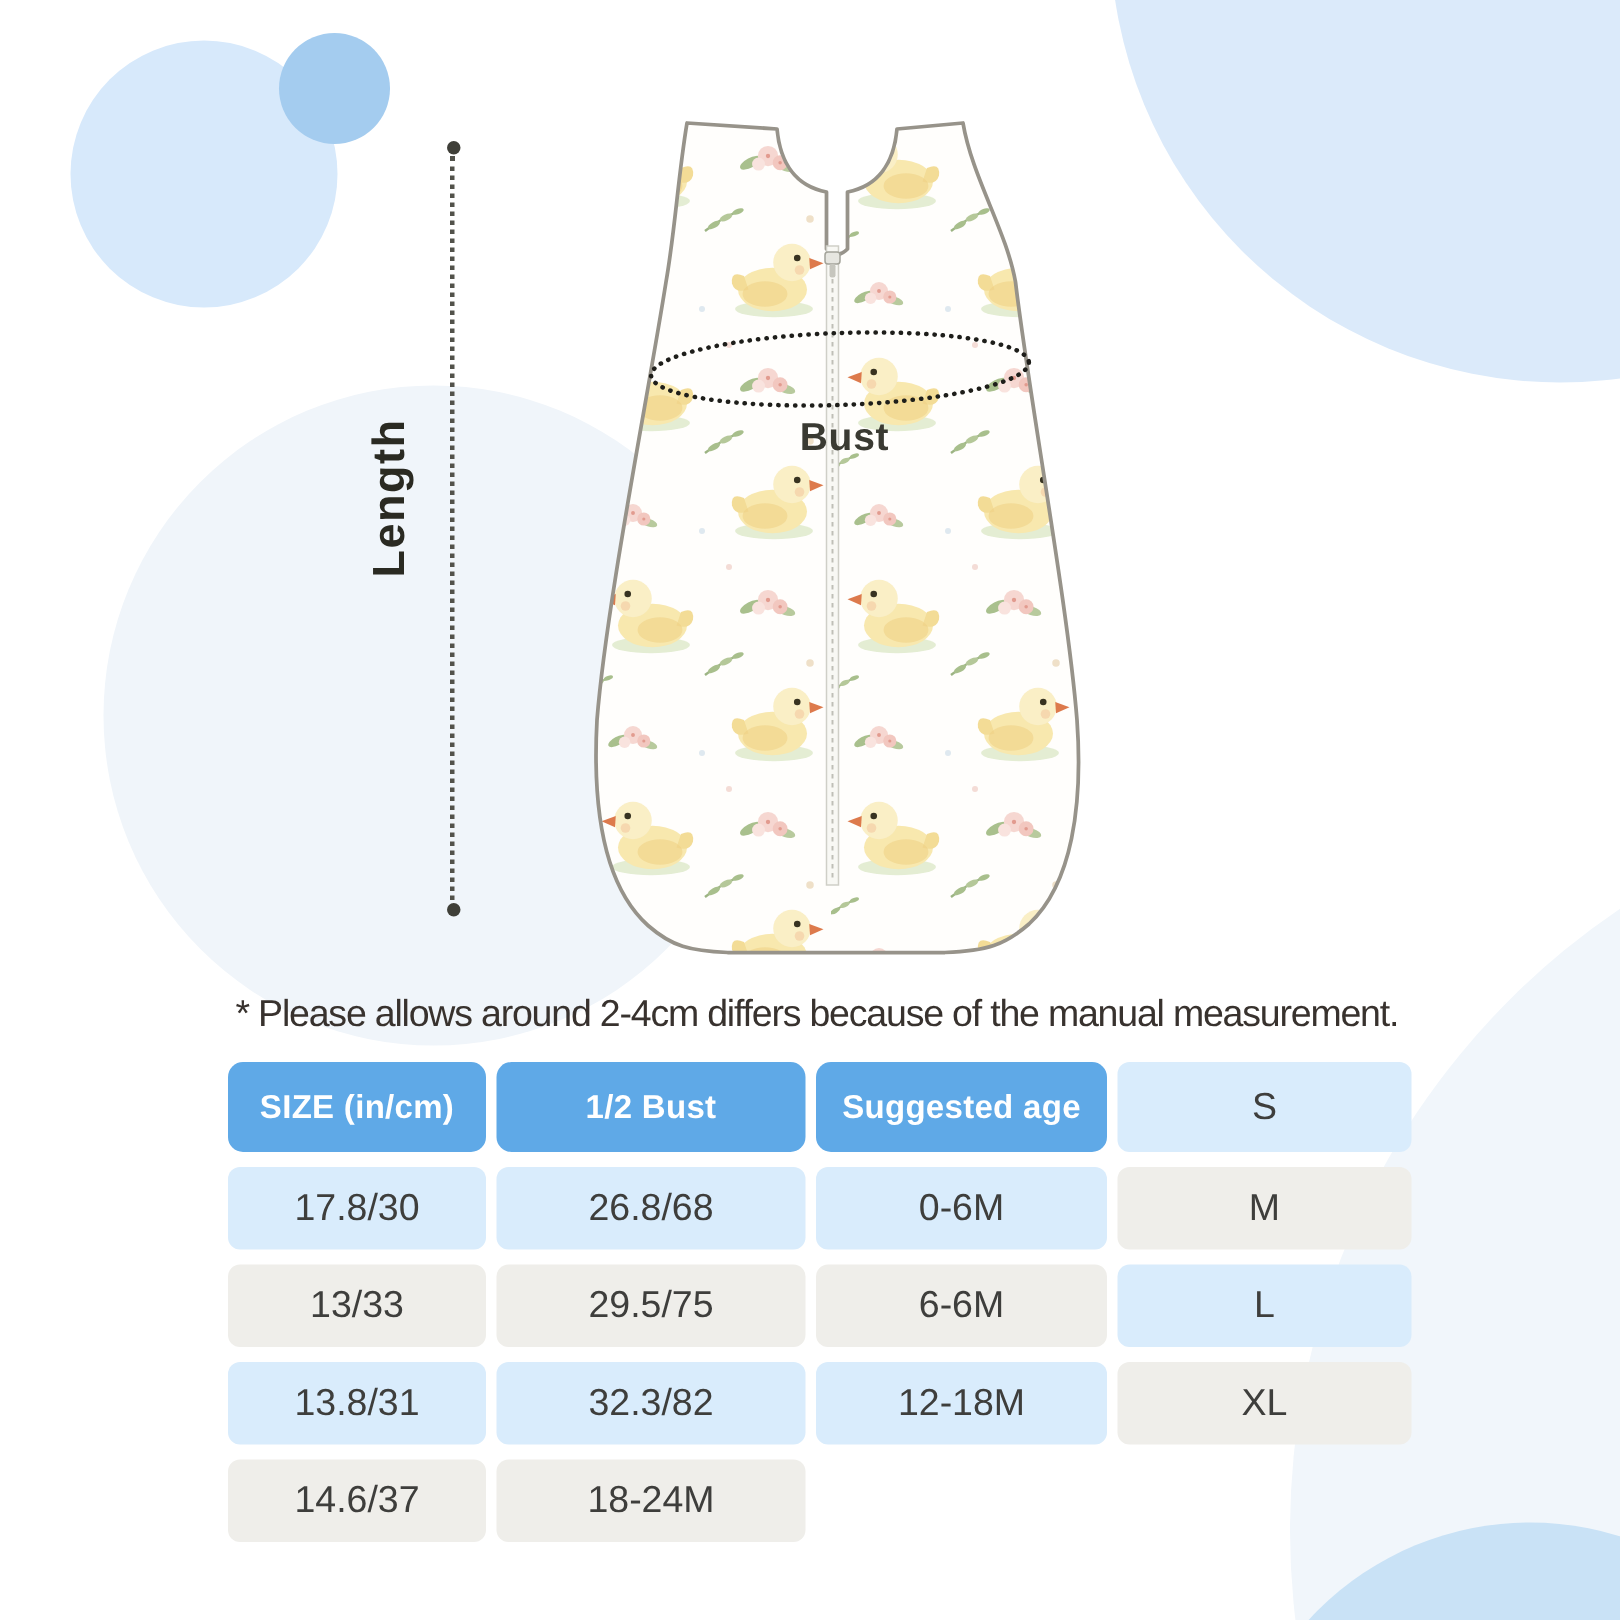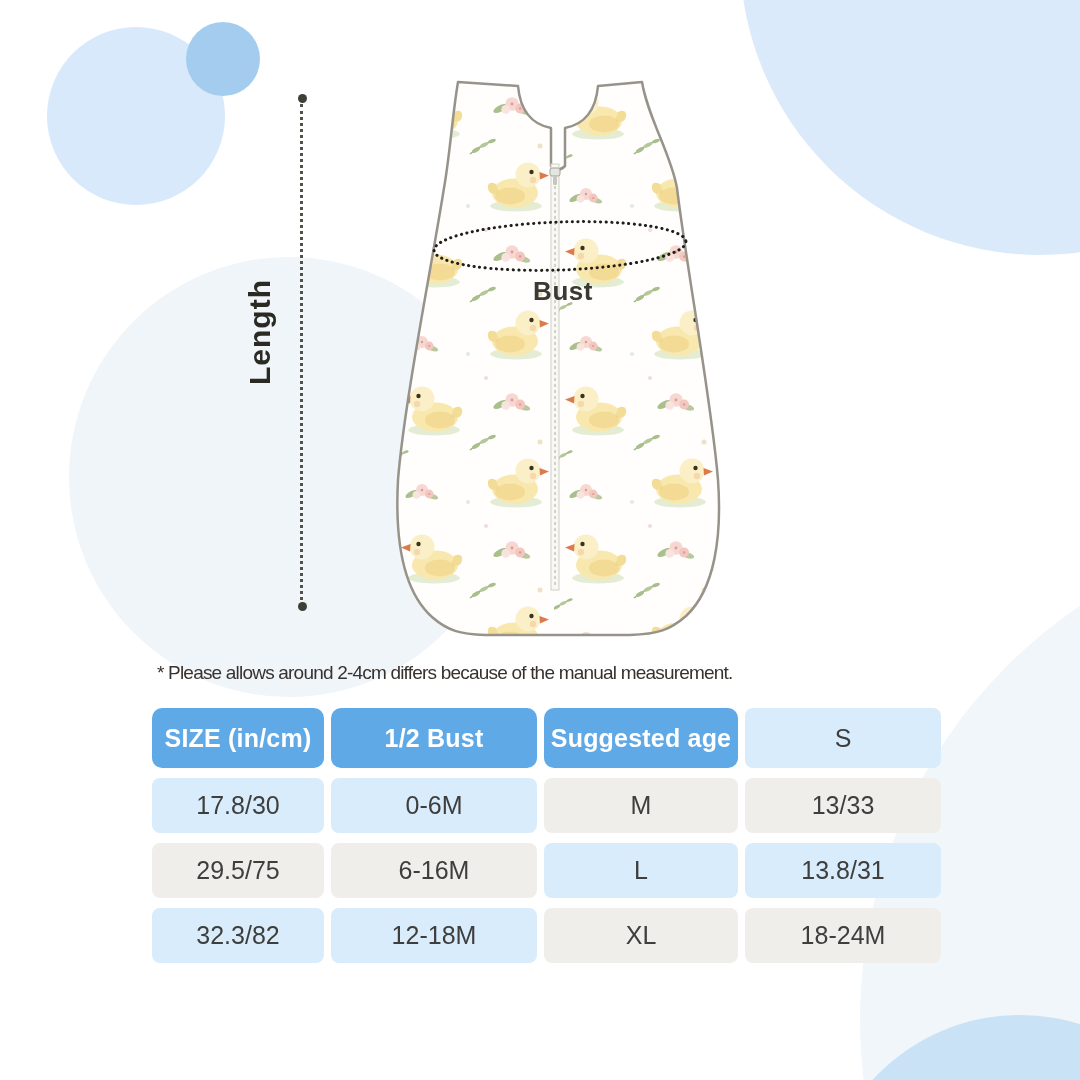--- a/index.html
+++ b/index.html
@@ -25,27 +25,27 @@
   .len-label{position:absolute;left:243px;top:252px;height:160px;z-index:3;
     writing-mode:vertical-rl;transform:rotate(180deg);
     display:flex;align-items:center;justify-content:center;
     font-size:30px;font-weight:bold;color:#2A2A22;letter-spacing:1px;}
 
   .bust-ellipse{position:absolute;left:425px;top:214px;z-index:4;}
   .bust-label{position:absolute;left:508px;top:276px;width:110px;z-index:4;
     text-align:center;font-size:26px;font-weight:bold;color:#3A3A32;letter-spacing:0.5px;}
 
   .note{position:absolute;left:157px;top:662px;z-index:5;white-space:nowrap;
-    font-size:19px;color:#38322E;letter-spacing:-0.8px;}
+    font-size:25px;color:#38322E;letter-spacing:-0.8px;}
 
   .size-table{position:absolute;left:152px;top:708px;z-index:5;
     display:grid;grid-template-columns:172px 206px 194px 196px;
     grid-template-rows:60px 55px 55px 55px 55px;column-gap:7px;row-gap:10px;}
   .size-table .cell{display:flex;align-items:center;justify-content:center;}
-  .th{background:#5FA9E7;border-radius:10px;color:#ffffff;font-weight:bold;font-size:25px;letter-spacing:0.2px;}
+  .th{background:#5FA9E7;border-radius:10px;color:#ffffff;font-weight:bold;font-size:22px;letter-spacing:0.2px;}
   .td{border-radius:8px;font-size:25px;color:#3E3E3C;}
   .row-blue{background:#D9ECFC;}
   .row-gray{background:#EFEEEA;}
 </style>
 </head>
 <body>
 
 <div class="canvas">
 
   <div class="circle c-faint-br"></div>
@@ -134,29 +134,31 @@
 
   <div class="note">* Please allows around 2-4cm differs because of the manual measurement.</div>
 
   <div class="size-table">
     <div class="cell th">SIZE (in/cm)</div>
     <div class="cell th">1/2 Bust</div>
     <div class="cell th">Suggested age</div>
 
     <div class="cell td row-blue">S</div>
     <div class="cell td row-blue">17.8/30</div>
+    <div class="cell td row-blue">26.8/68</div>
     <div class="cell td row-blue">0-6M</div>
 
     <div class="cell td row-gray">M</div>
     <div class="cell td row-gray">13/33</div>
     <div class="cell td row-gray">29.5/75</div>
-    <div class="cell td row-gray">6-16M</div>
+    <div class="cell td row-gray">6-6M</div>
 
     <div class="cell td row-blue">L</div>
     <div class="cell td row-blue">13.8/31</div>
     <div class="cell td row-blue">32.3/82</div>
     <div class="cell td row-blue">12-18M</div>
 
     <div class="cell td row-gray">XL</div>
+    <div class="cell td row-gray">14.6/37</div>
     <div class="cell td row-gray">18-24M</div>
   </div>
 
 </div>
 
 </body></html>

